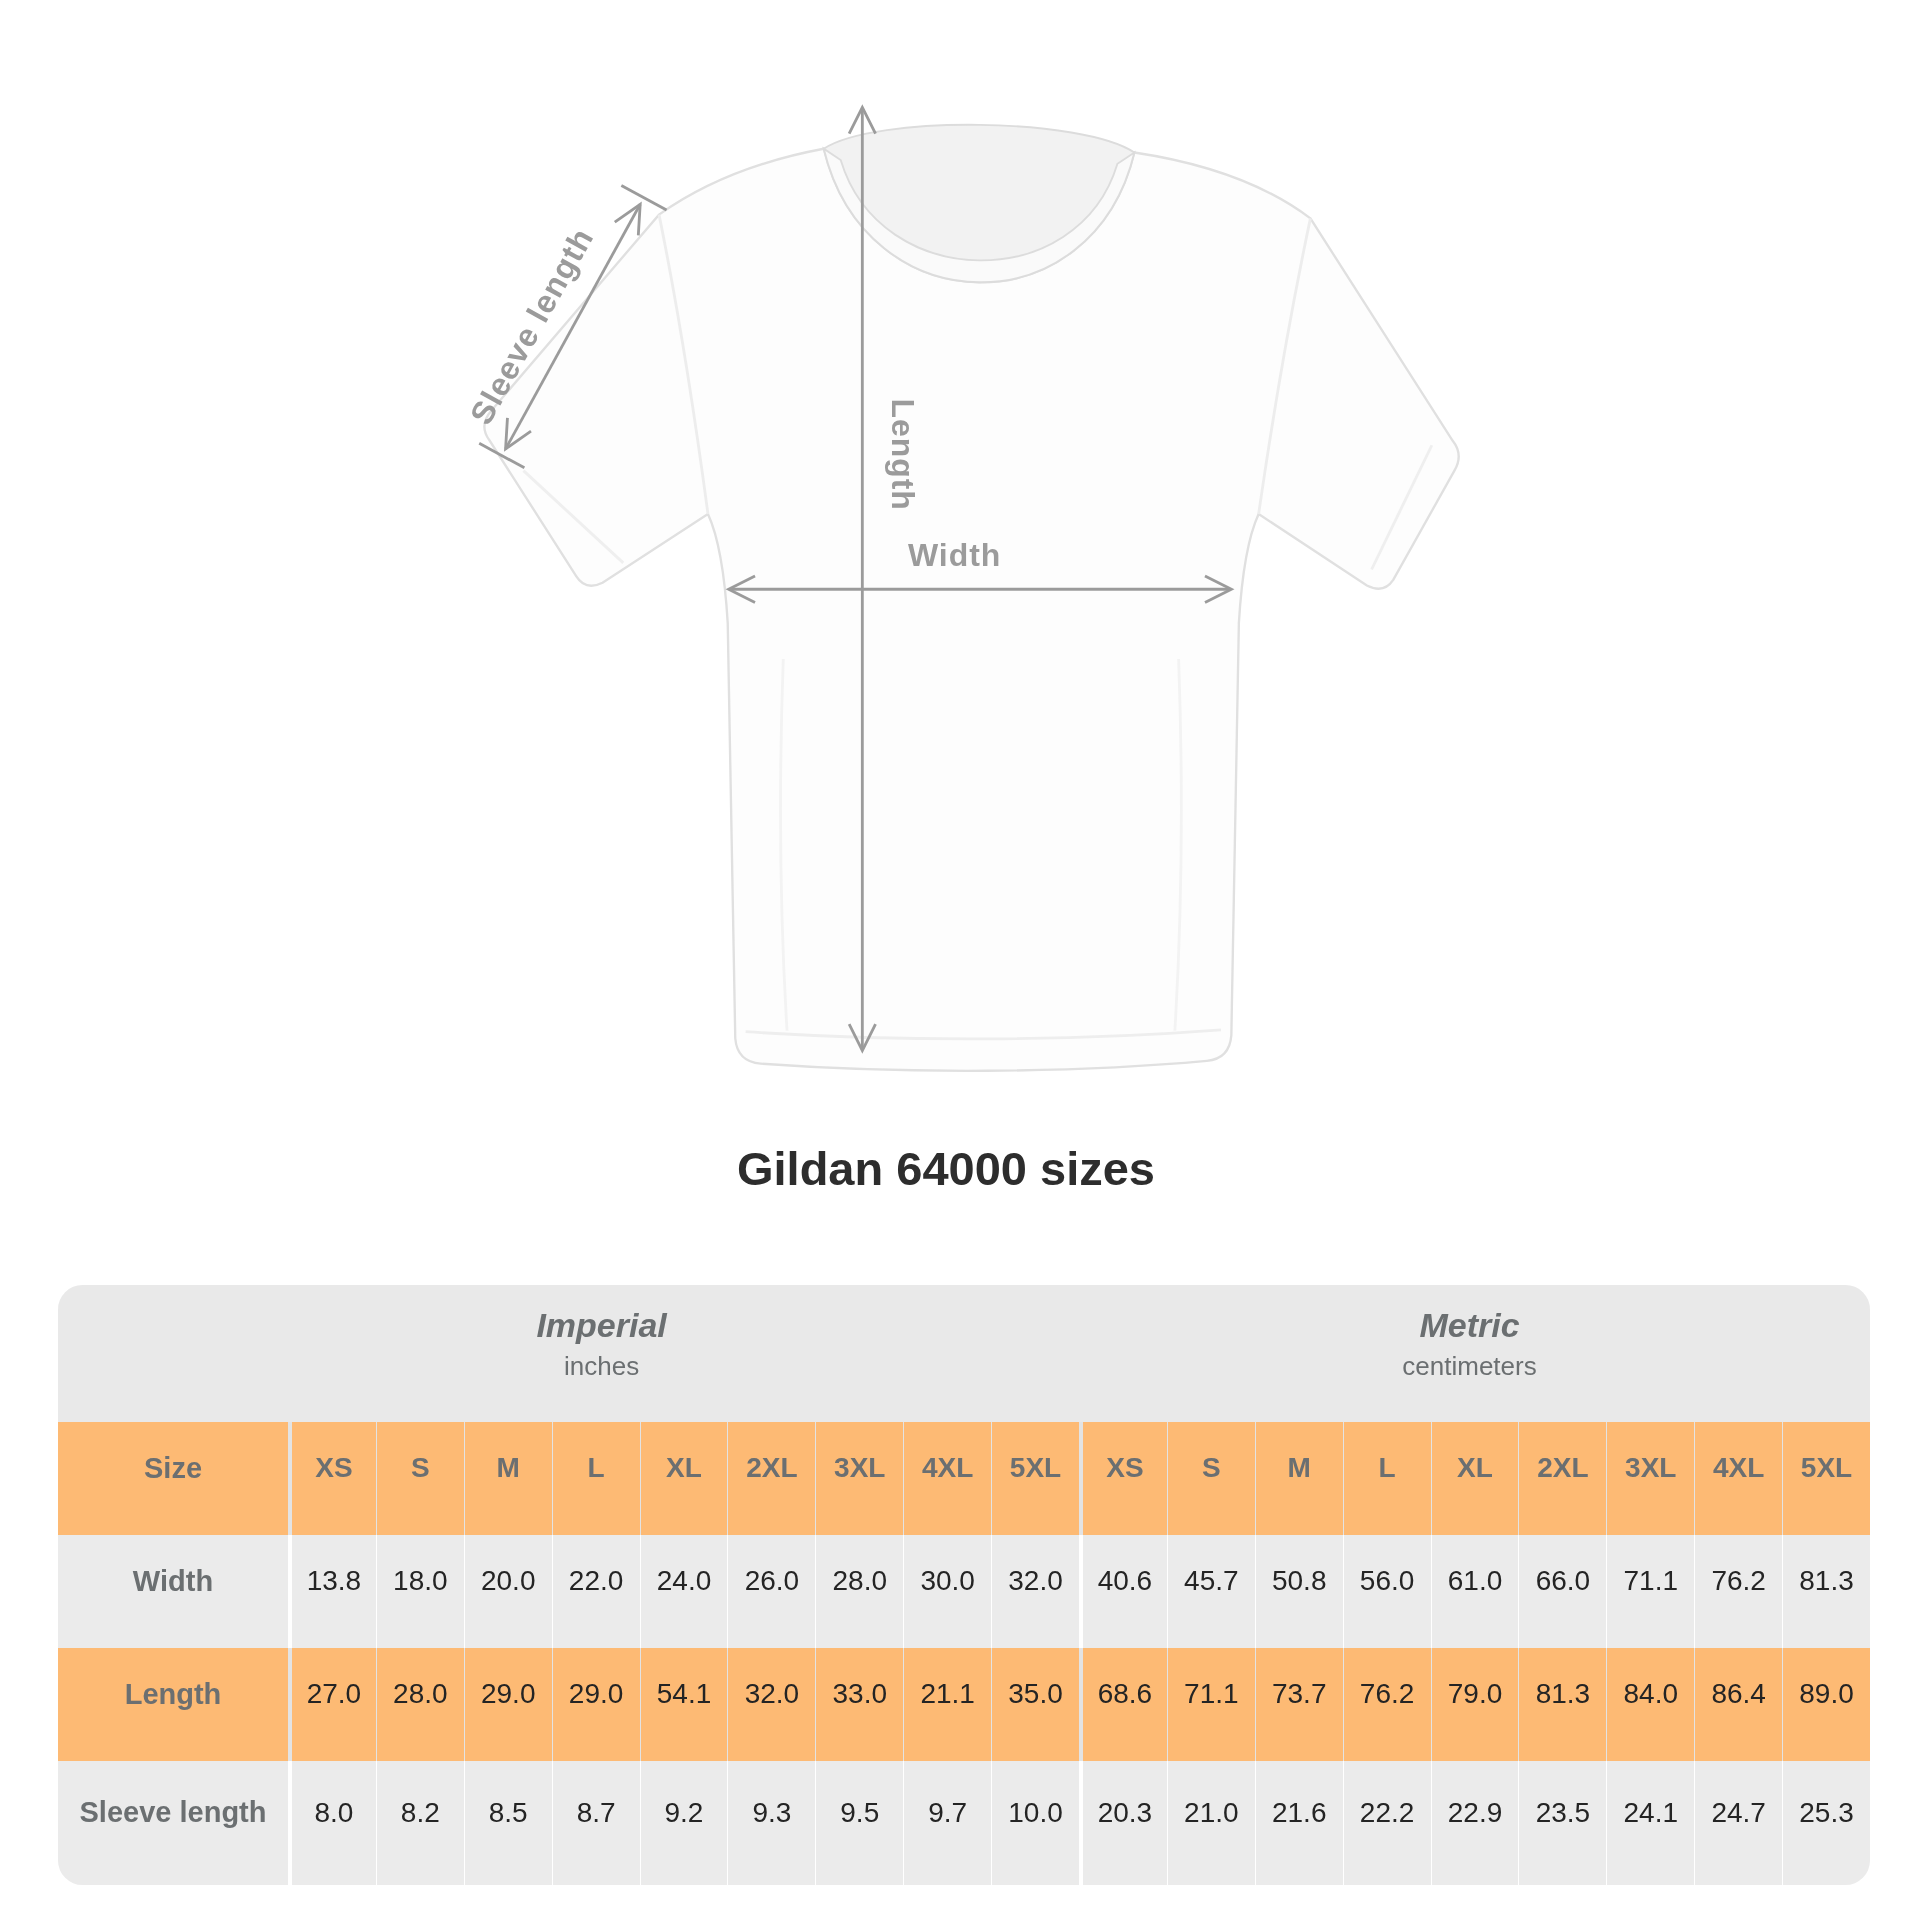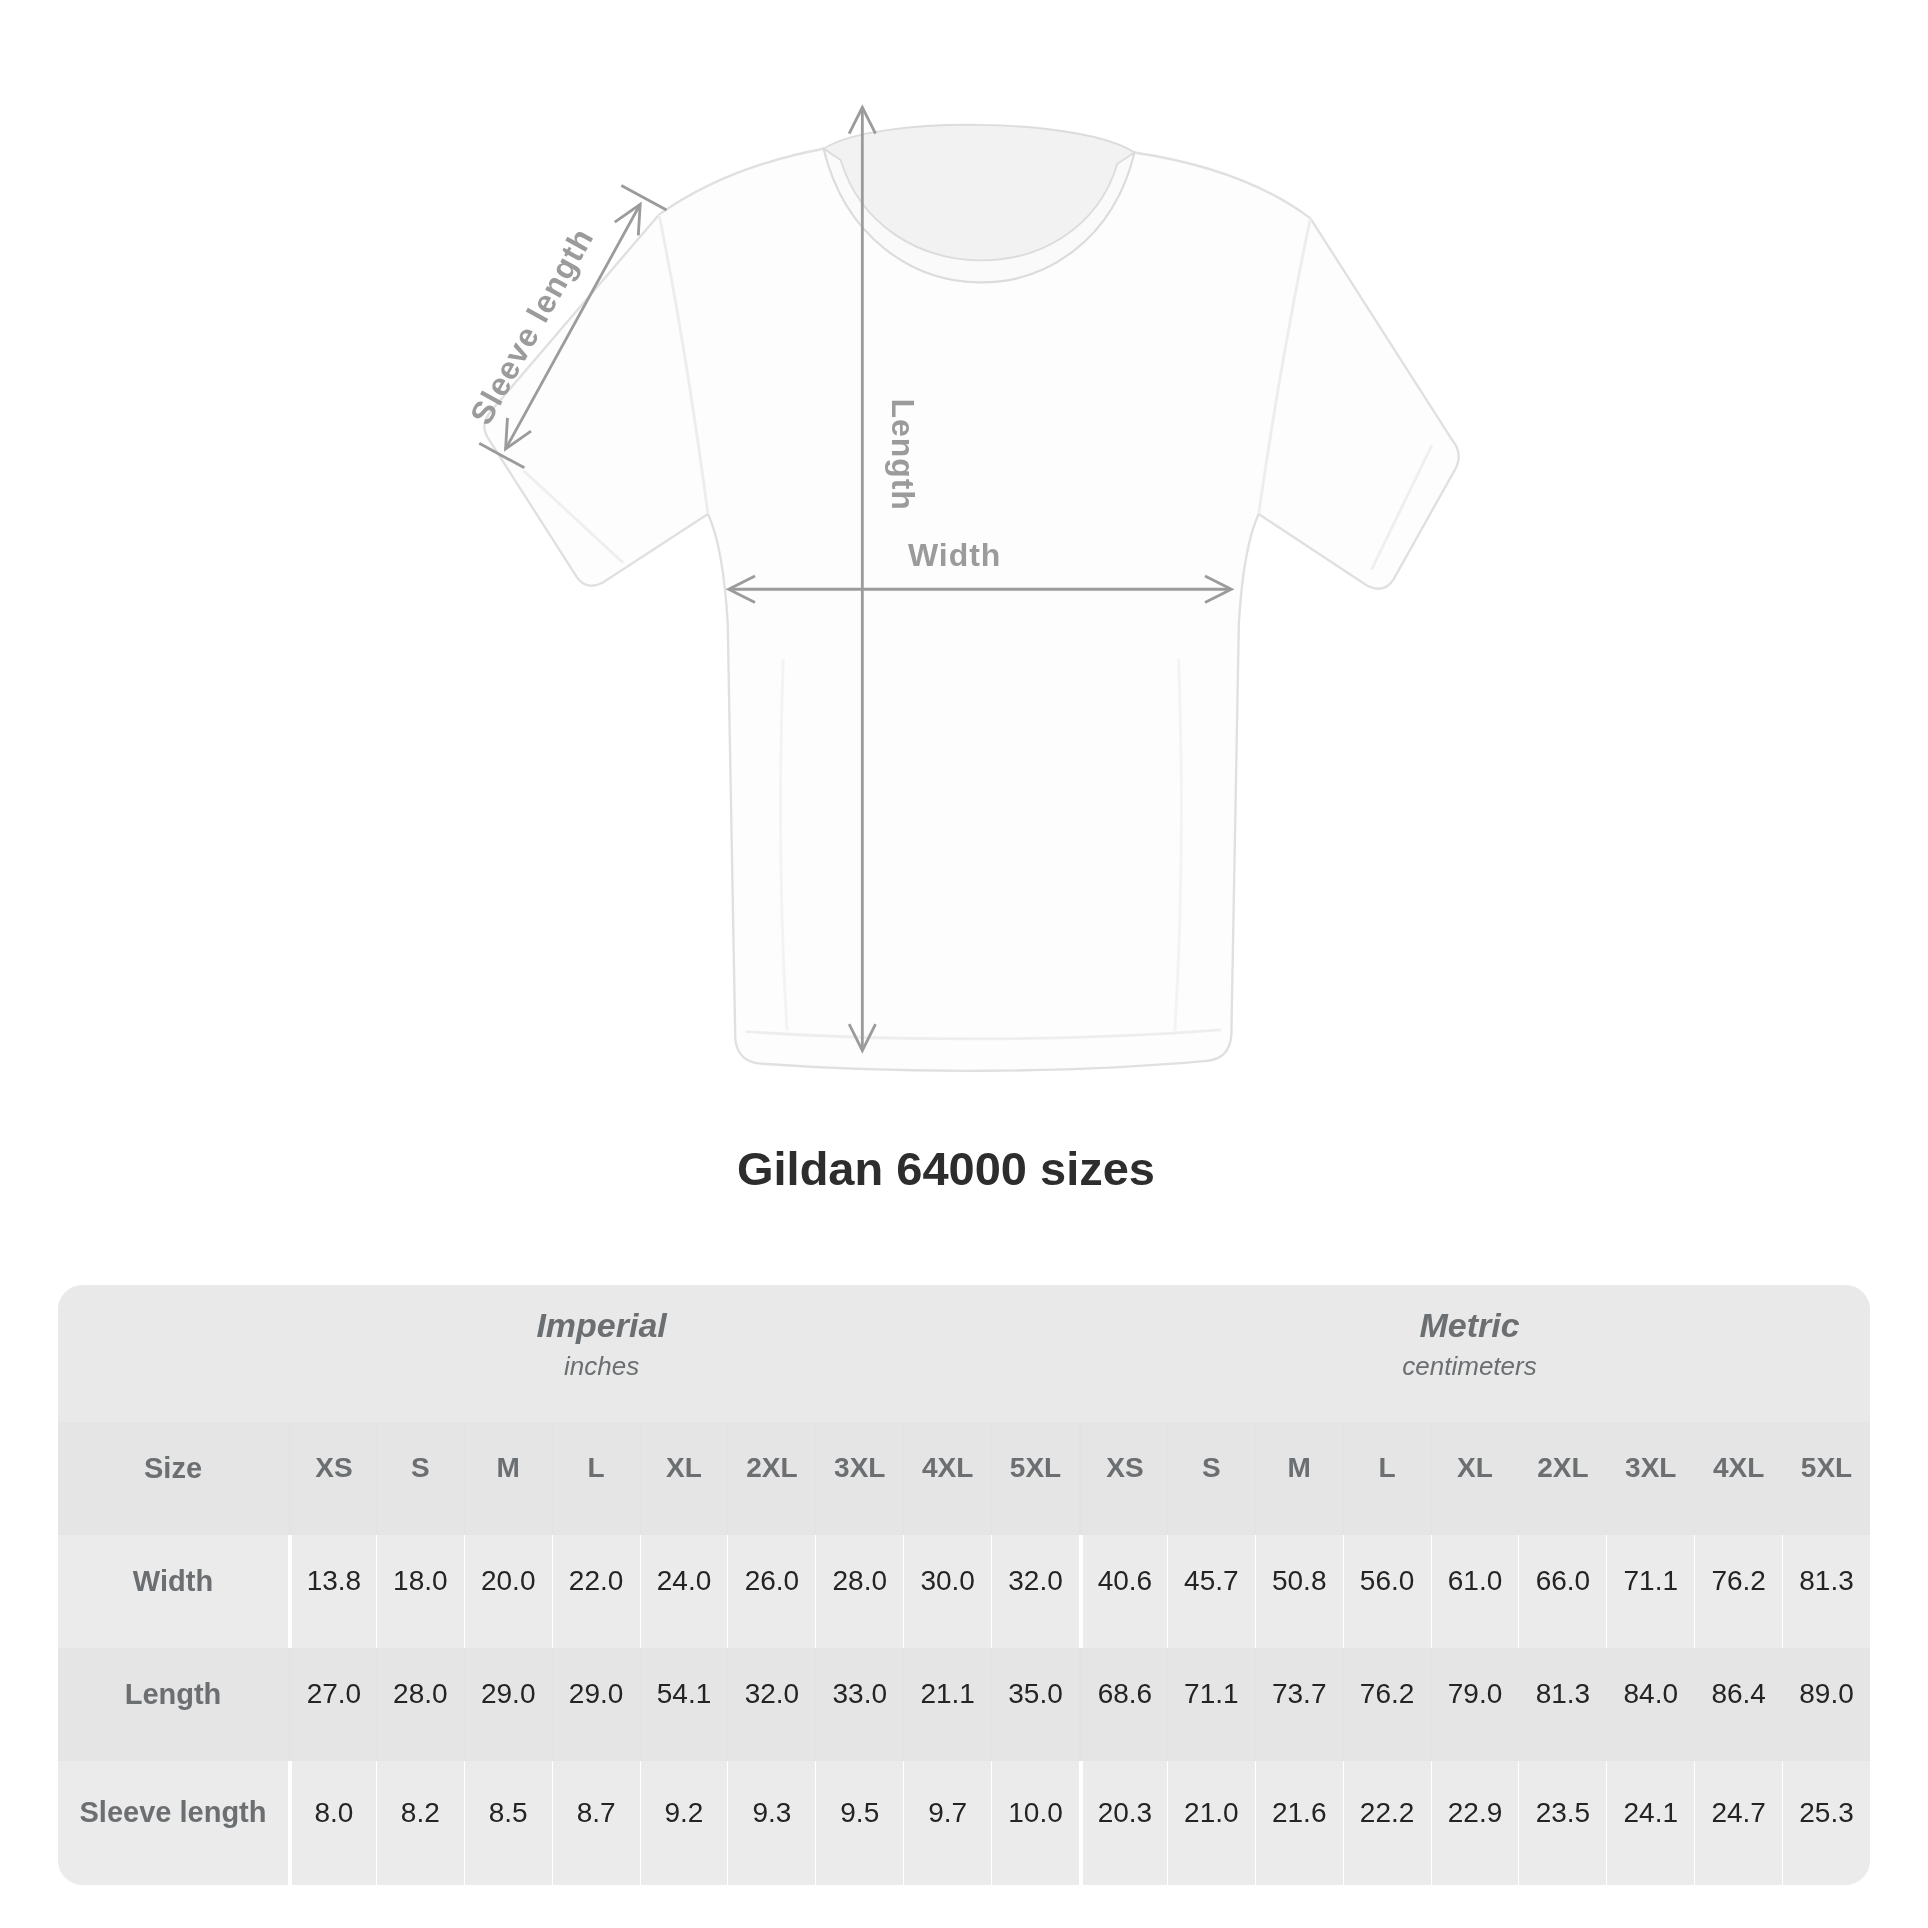--- a/index.html
+++ b/index.html
@@ -44,27 +44,27 @@
   .row { display: contents; }
   .band {
     grid-column: 1 / -1;
     background: var(--band-bg, #e9e9e9);
     position: relative;
   }
   .unit-group { position: absolute; top: 19px; transform: translateX(-50%); text-align: center; }
   .unit-group-imperial { left: 30%; }
   .unit-group-metric { left: 77.9%; }
   .unit-name { font-size: 34px; font-weight: bold; font-style: italic; color: var(--header-text, #6b6f71); line-height: 43px; }
-  .unit-sub  { font-size: 26px; font-style: italic; color: var(--header-text, #6b6f71); line-height: 38px; }
+  .unit-sub  { font-size: 26px; color: var(--header-text, #6b6f71); line-height: 38px; }
 
   .cell {
     display: flex; align-items: center; justify-content: center;
     padding-bottom: 21px; box-sizing: border-box;
   }
-  .w .cell { background: #e5e5e5; }
+  .w .cell { background: #fdba74; }
   .g .cell { background: var(--row-alt-bg, #ebebeb); }
   .lab { font-weight: bold; color: var(--header-text, #6b6f71); font-size: 29px; }
   .hd  { font-weight: bold; color: var(--header-text, #6b6f71); }
   .val { color: var(--value-text, #242424); }
   .w .b1 { border-left: 1.9px solid var(--divider-on-white, #e3e3e3); }
   .w .b2 { border-left: 4.7px solid var(--divider-on-white, #e3e3e3); }
   .g .b1 { border-left: 1.9px solid var(--divider-on-gray, #ffffff); }
   .g .b2 { border-left: 4.7px solid var(--divider-on-gray, #ffffff); }
 </style>
 </head>

